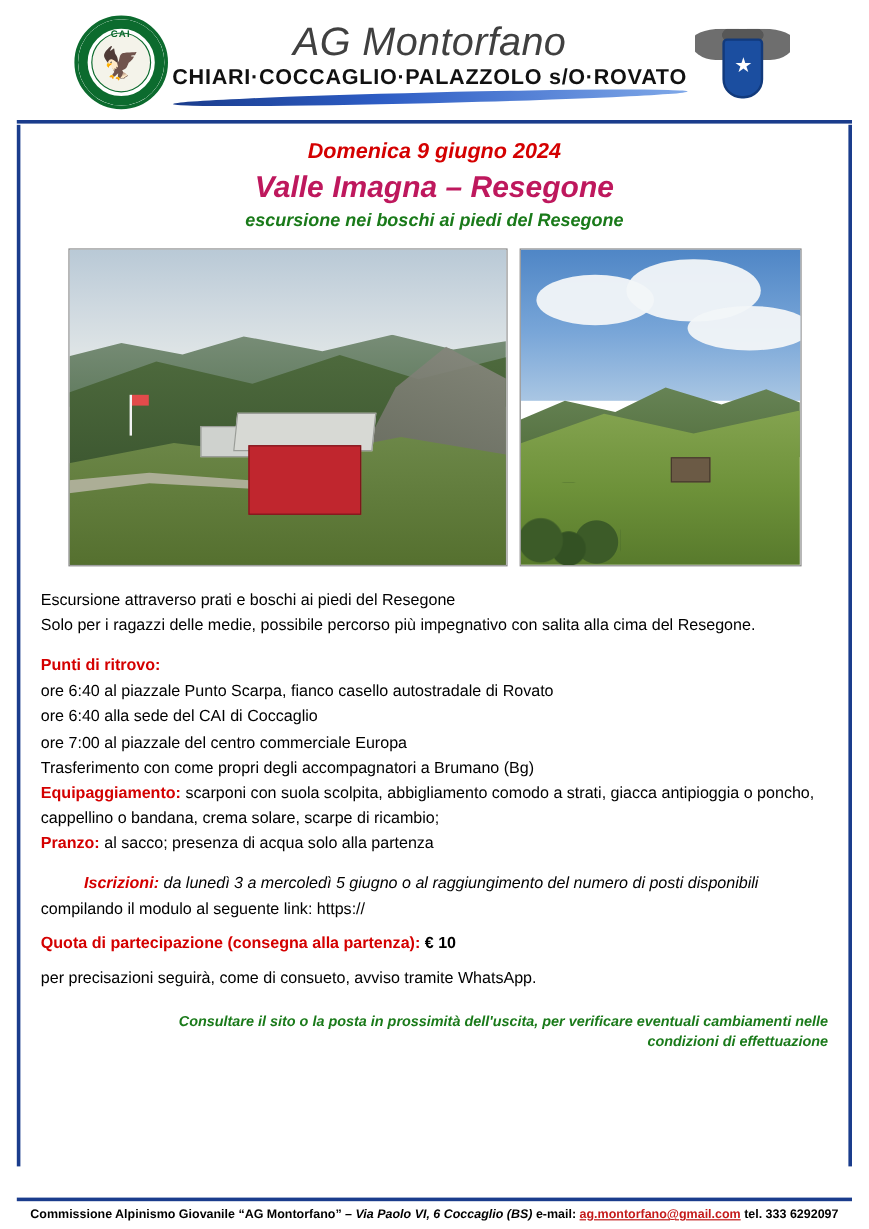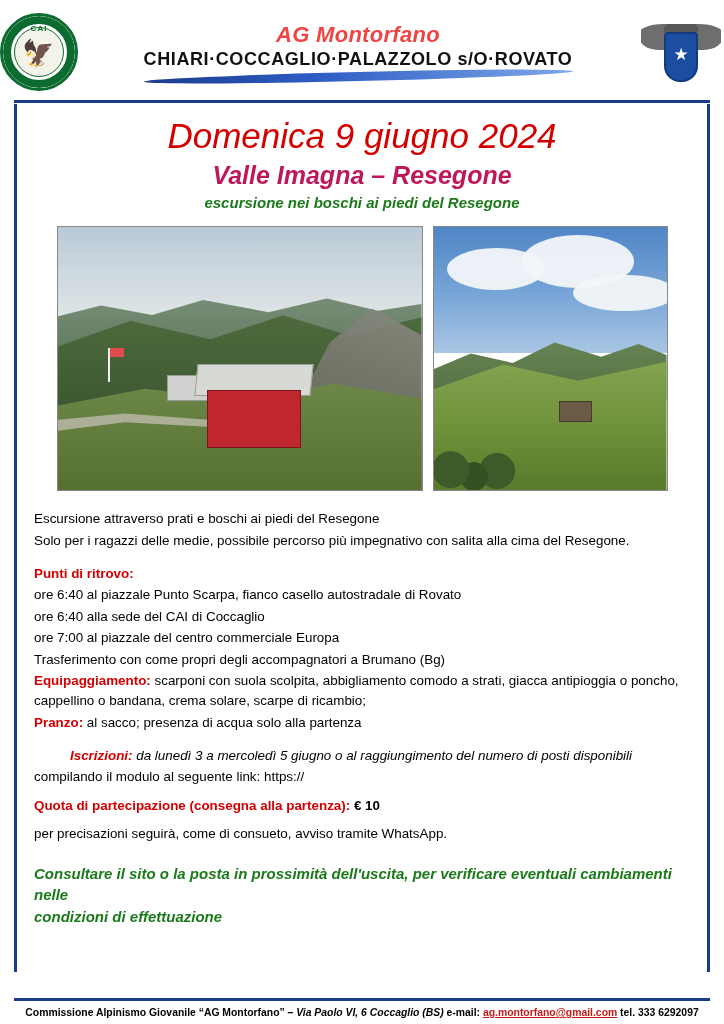--- a/index.html
+++ b/index.html
@@ -16,21 +16,21 @@
 
   
   .header {
     position: relative;
     height: 100px;
     padding: 6px 0 0 0;
   }
   .header-inner {
     display: flex;
     align-items: center;
-    justify-content: space-between;
+    justify-content: center;
     height: 92px;
   }
 
   
   .cai-logo {
     width: 78px;
     height: 78px;
     border-radius: 50%;
     background: #ffffff;
     border: 3px solid #0c6b2e;
@@ -70,24 +70,24 @@
     color: #0c6b2e;
     letter-spacing: 1px;
   }
 
   .title-block {
     text-align: center;
     flex: 0 0 auto;
     padding: 0 4px;
   }
   .title-block .main-title {
-    font-size: 22px;
-    font-weight: bold;
+    font-size: 33px;
+    font-weight: normal;
     font-style: italic;
-    color: #ef4444;
+    color: #404040;
     line-height: 1.05;
     letter-spacing: 0.3px;
   }
   .title-block .sub-title {
     font-size: 18px;
     font-weight: bold;
     color: #111111;
     letter-spacing: 0.6px;
     margin-top: 2px;
   }
@@ -143,22 +143,22 @@
     background: #1a3c8c;
     margin: 2px 14px 0 14px;
   }
 
   
   .content {
     padding: 16px 34px 0 34px;
   }
   .ev-date {
     text-align: center;
-    font-size: 35px;
-    font-weight: normal;
+    font-size: 18px;
+    font-weight: bold;
     font-style: italic;
     color: #d40000;
     line-height: 1.15;
   }
   .ev-place {
     text-align: center;
     font-size: 25px;
     font-weight: bold;
     font-style: italic;
     color: #be185d;
@@ -287,22 +287,22 @@
   }
   .body-text p { margin: 0 0 1px 0; }
   .lbl-red { color: #d40000; font-weight: bold; }
   .lbl-red-i { color: #d40000; font-weight: bold; font-style: italic; margin-left: 36px; }
   .gap { height: 12px; }
   .gap-sm { height: 7px; }
   .green-note {
     color: #1a7a1a;
     font-weight: bold;
     font-style: italic;
-    text-align: left;
-    font-size: 15px;
+    text-align: right;
+    font-size: 12px;
     line-height: 1.45;
     margin-top: 18px;
   }
 
   
   .footer {
     position: absolute;
     left: 0; right: 0;
     bottom: 0;
     padding-bottom: 6px;

